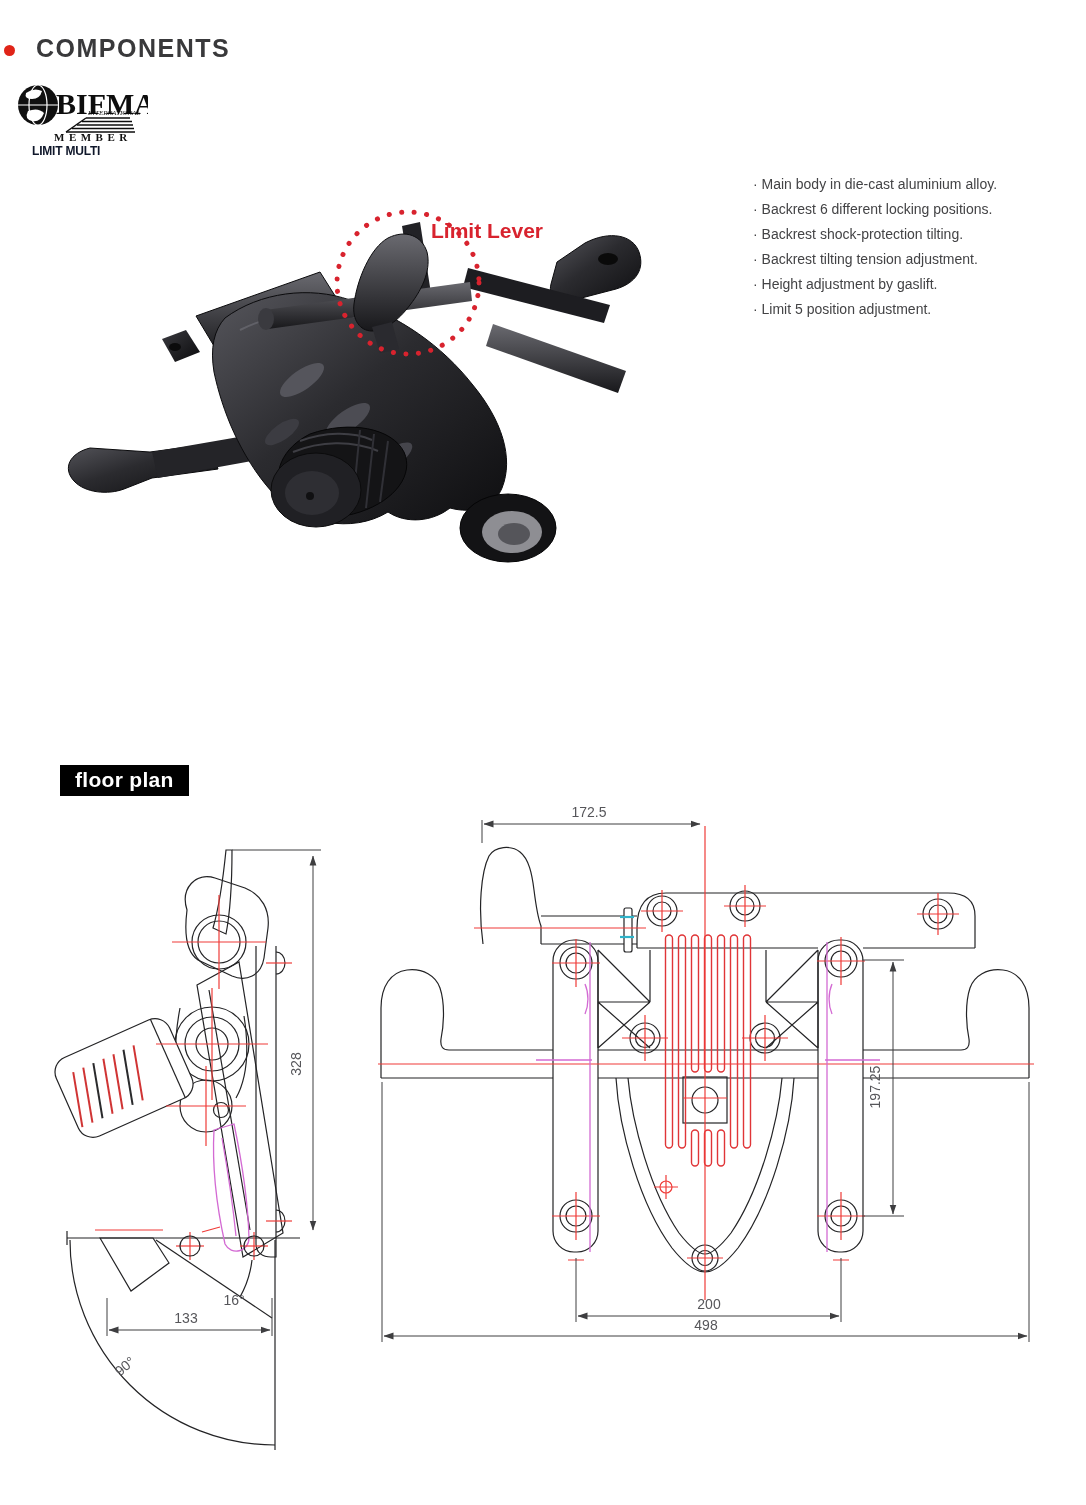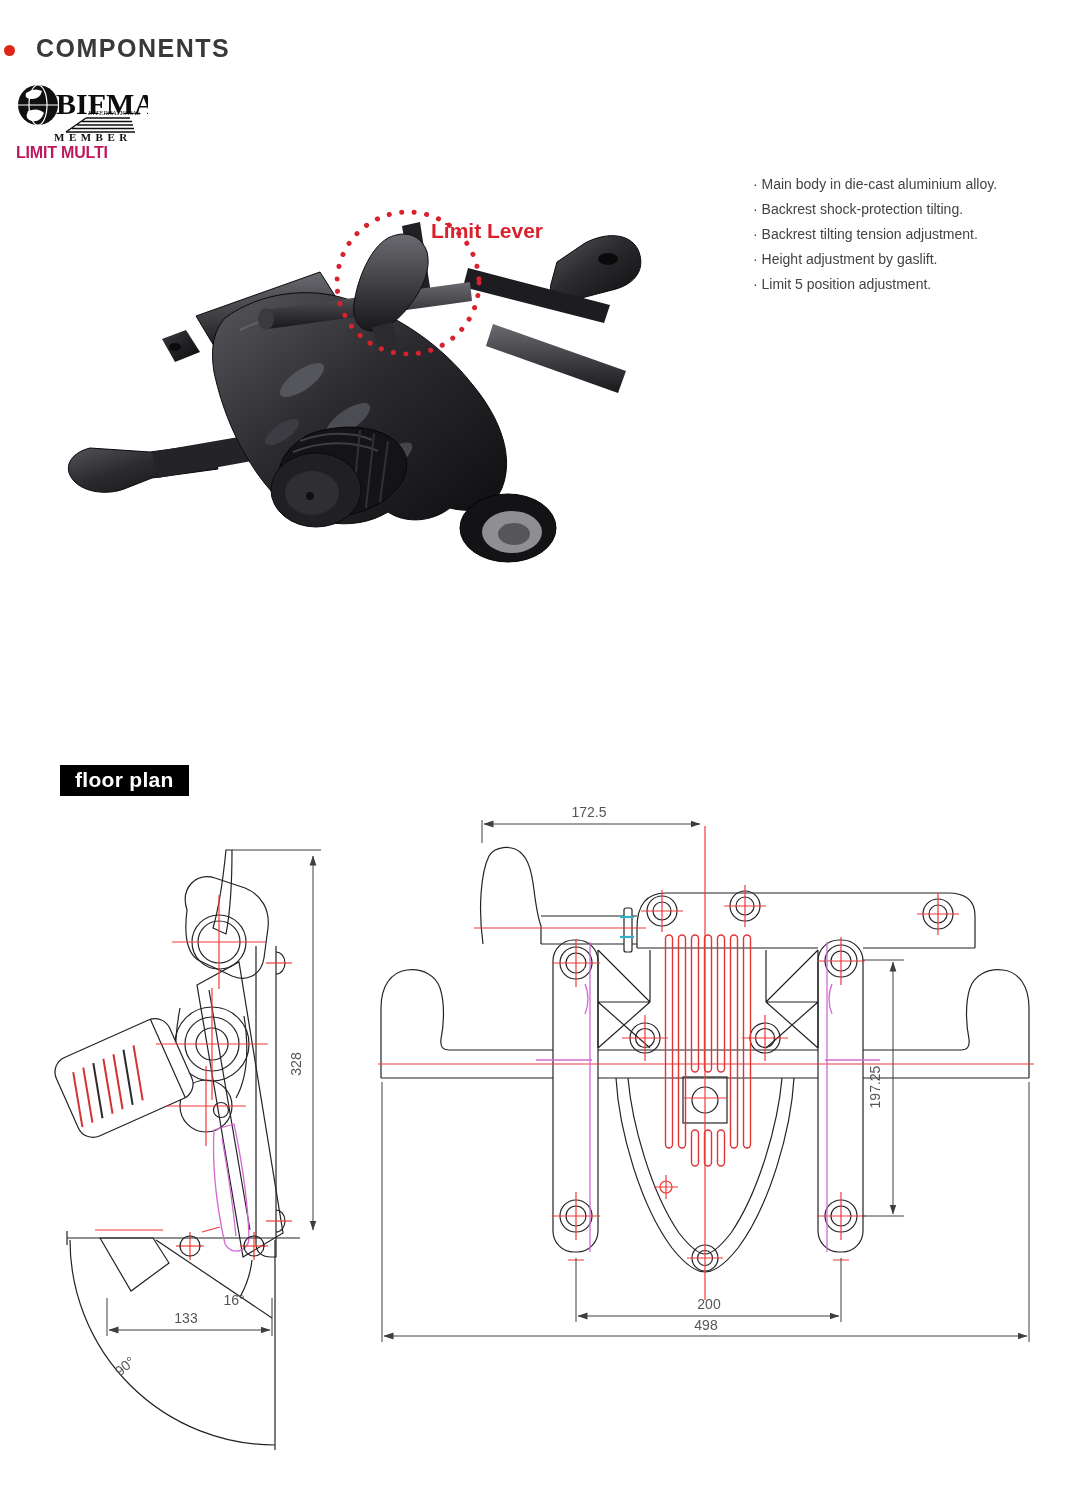--- a/index.html
+++ b/index.html
@@ -3,22 +3,22 @@
 <meta charset="utf-8">
 <style>
   html,body{margin:0;padding:0;background:#fff;}
   .page{position:relative;width:1086px;height:1505px;background:#fff;overflow:hidden;
         font-family:"Liberation Sans",sans-serif;}
   .art{position:absolute;left:0;top:0;width:1086px;height:1505px;}
   .title-row{position:absolute;left:4px;top:34px;display:flex;align-items:center;gap:21px;z-index:3;}
   .title-bullet{width:11px;height:11px;border-radius:50%;background:#e02418;margin-top:3px;}
   .page-title{margin:0;font-size:25px;font-weight:bold;letter-spacing:1.5px;color:#39393b;}
   .bifma{position:absolute;left:16px;top:78px;width:132px;height:64px;z-index:3;}
-  .product-name{position:absolute;left:16px;top:144px;font-size:16px;font-weight:bold;
-        color:#be185d;letter-spacing:-0.2px;z-index:3;}
+  .product-name{position:absolute;left:32px;top:144px;font-size:12px;font-weight:bold;
+        color:#0f172a;letter-spacing:-0.2px;z-index:3;}
   .features{position:absolute;left:753px;top:172px;margin:0;padding:0;list-style:none;
         font-size:14px;line-height:25px;color:#434345;z-index:3;}
   .floor-badge{position:absolute;left:60px;top:765px;background:#000000;color:#fff;
         font-size:21px;font-weight:bold;padding:3px 15px 4px 15px;letter-spacing:0.3px;z-index:3;}
   text.dim{font-family:"Liberation Sans",sans-serif;font-size:14px;fill:#56565a;}
   text.callout{font-family:"Liberation Sans",sans-serif;font-size:21px;font-weight:bold;fill:#d8232e;}
   .logo-serif{font-family:"Liberation Serif",serif;}
 </style>
 </head>
 <body>
@@ -320,20 +320,21 @@
     </g>
     <text class="logo-serif" x="40" y="36" font-size="30" font-weight="bold" fill="#0d0d0d">BIFMA</text>
     <text class="logo-serif" x="72" y="37" font-size="7" font-style="italic" fill="#0d0d0d">INTERNATIONAL</text>
     <text class="logo-serif" x="38" y="63" font-size="11" font-weight="bold" letter-spacing="4.5" fill="#101010">MEMBER</text>
   </svg>
 
   <div class="product-name">LIMIT MULTI</div>
 
   <ul class="features">
     <li>· Main body in die-cast aluminium alloy.</li>
+    <li>· Backrest 6 different locking positions.</li>
     <li>· Backrest shock-protection tilting.</li>
     <li>· Backrest tilting tension adjustment.</li>
     <li>· Height adjustment by gaslift.</li>
     <li>· Limit 5 position adjustment.</li>
   </ul>
 
   <div class="floor-badge">floor plan</div>
 
 </div>
 

